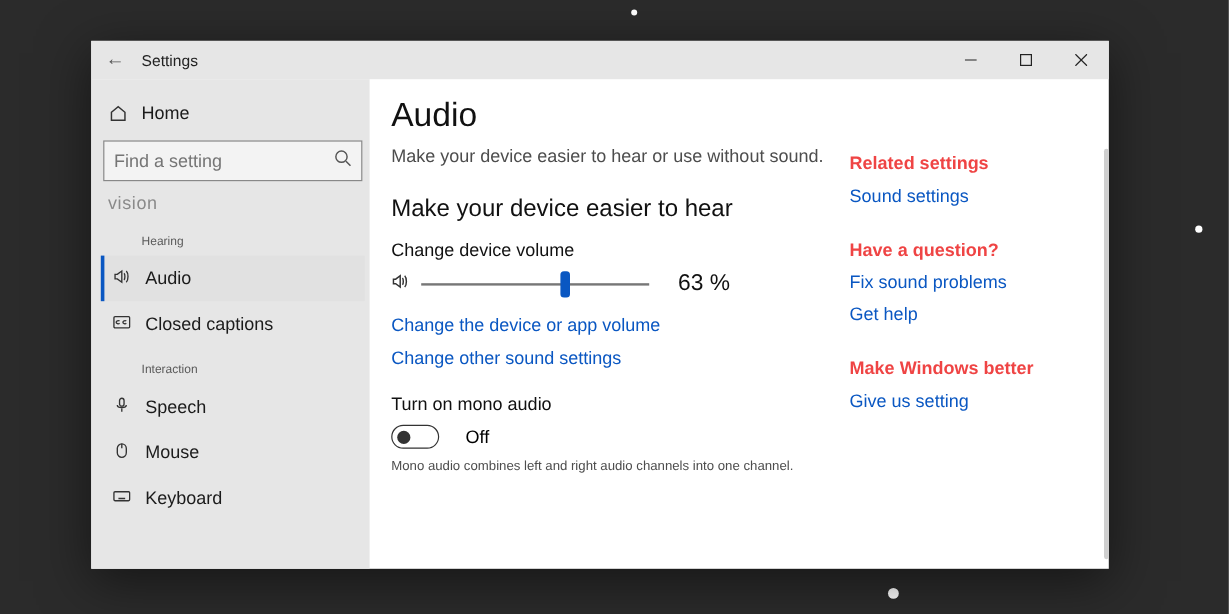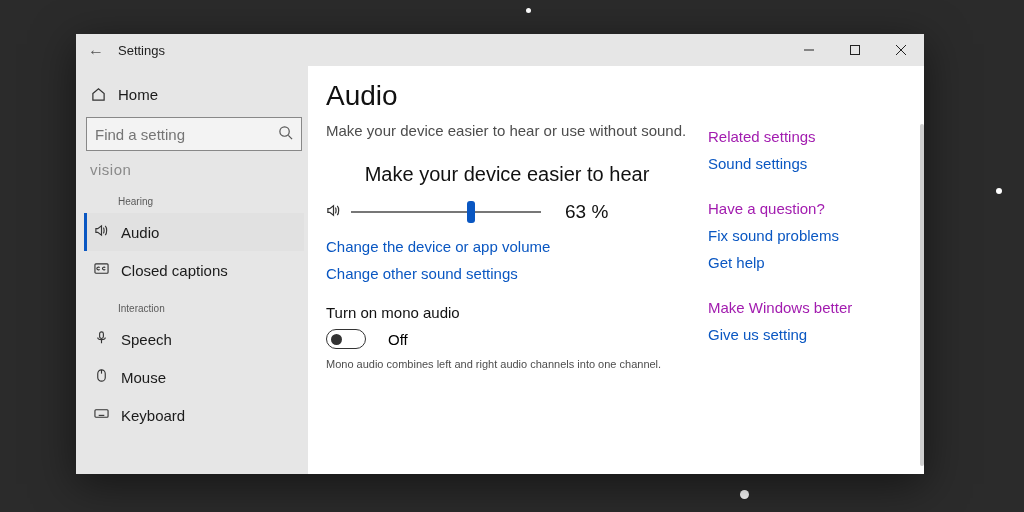--- a/index.html
+++ b/index.html
@@ -33,38 +33,38 @@
   .item { display: flex; align-items: center; gap: 12px; padding: 10px 6px; font-size: 15px; color: #1b1b1b; cursor: pointer; border-left: 3px solid transparent; }
   .item .ic { width: 16px; text-align: center; color: #333; font-size: 13px; }
   .item.active { border-left: 3px solid #0a57c2; background: rgba(0,0,0,.02); }
 
   .content { flex: 1; display: flex; padding: 14px 6px 0 18px; overflow: hidden; position: relative; }
   .vscroll { position: absolute; right: 0; top: 58px; bottom: 8px; width: 4px; background: #cfcfcf; border-radius: 2px; }
   .main { flex: 1; max-width: 396px; padding-right: 20px; }
   .aside { width: 210px; padding-top: 48px; }
   h1 { font-size: 28px; font-weight: 400; color: #111; margin-bottom: 8px; }
   .subtitle { font-size: 15px; color: #4d4d4d; line-height: 1.4; margin-bottom: 22px; }
-  h2 { font-size: 20px; font-weight: 400; color: #111; margin-bottom: 14px; text-align: center; }
+  h2 { font-size: 20px; font-weight: 400; color: #111; margin-bottom: 14px; }
   .field-label { font-size: 15px; color: #111; margin-bottom: 8px; }
   .vol-row { display: flex; align-items: center; gap: 10px; margin-bottom: 14px; }
   .slider {
     position: relative; width: 190px; height: 24px; display: flex; align-items: center;
   }
   .slider .track { position: absolute; left: 0; right: 0; height: 2px; background: #777; }
   .slider .thumb { position: absolute; width: 8px; height: 22px; background: #0a57c2; border-radius: 3px; transform: translateX(-50%); }
   .pct { font-size: 19px; color: #111; margin-left: 14px; }
   .link { color: #0a57c2; font-size: 15px; cursor: pointer; display: block; margin-bottom: 10px; }
   .section-gap { height: 12px; }
   .toggle-row { display: flex; align-items: center; gap: 22px; margin: 6px 0 8px; }
   .toggle {
     width: 40px; height: 20px; border: 1px solid #333; border-radius: 20px; position: relative; background: #fff; cursor: pointer;
   }
   .toggle .knob { position: absolute; width: 11px; height: 11px; background: #333; border-radius: 50%; top: 3.5px; left: 4px; }
   .helptext { font-size: 11px; color: #4d4d4d; line-height: 1.4; margin-bottom: 18px; }
-  .aside h3 { font-size: 15px; font-weight: 400; color: #a21caf; margin-bottom: 10px; }
+  .aside h3 { font-size: 15px; font-weight: 700; color: #ef4444; margin-bottom: 10px; }
   .aside .block { margin-bottom: 28px; }
   .ic svg { width: 15px; height: 15px; }
 </style>
 </head>
 <body>
 
 <div class="dot" style="left:526px; top:8px; width:5px; height:5px;"></div>
 <div class="dot" style="left:740px; top:490px; width:9px; height:9px;"></div>
 <div class="dot" style="left:996px; top:188px; width:6px; height:6px;"></div>
 
@@ -156,20 +156,21 @@
         <span>Keyboard</span>
       </div>
     </div>
 
     <div class="content">
       <div class="main">
         <h1>Audio</h1>
         <div class="subtitle">Make your device easier to hear or use without sound.</div>
 
         <h2>Make your device easier to hear</h2>
+        <div class="field-label">Change device volume</div>
         <div class="vol-row">
           <span class="ic"><svg viewBox="0 0 16 16" width="18" height="18" fill="none" stroke="#333" stroke-width="1.3">
                 <path d="M2 6h2l4-3v10l-4-3H2z"></path>
                 <path d="M10 5c1 1 1 5 0 6"></path>
                 <path d="M12 3c2 2 2 8 0 10"></path>
               </svg></span>
           <div class="slider">
             <div class="track"></div>
             <div class="thumb" id="vol-thumb" style="left: 63%;"></div>
           </div>

